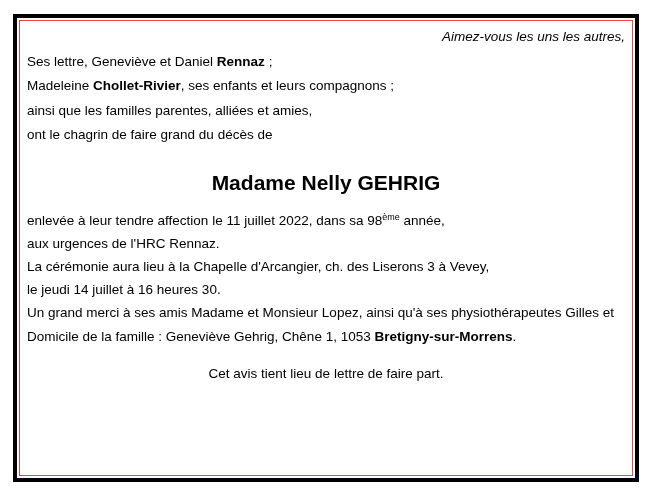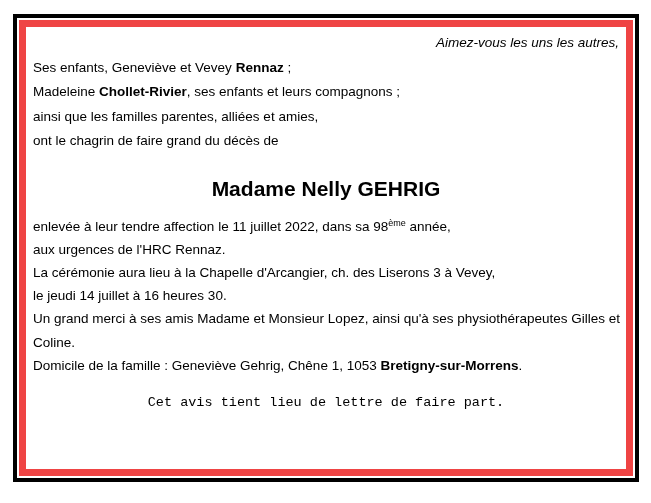--- a/index.html
+++ b/index.html
@@ -24,21 +24,21 @@
     width: 626px;
     height: 468px;
     box-sizing: border-box;
     border: 4px solid #000000;
     padding: 2px;
   }
   .frame-inner {
     box-sizing: border-box;
     width: 100%;
     height: 100%;
-    border: 7px solid #ef4444;
+    border: 1px solid #ef4444;
     padding: 0 7px;
     overflow: hidden;
   }
   .epigraph {
     margin-top: 6px;
     text-align: right;
     font-style: italic;
     font-size: 13.5px;
     line-height: 20px;
   }
@@ -75,51 +75,49 @@
     line-height: 19px;
   }
   .details {
     margin-top: 13px;
   }
   .closing {
     margin-top: 16px;
     text-align: center;
     font-size: 13.5px;
     line-height: 20px;
-    font-family: Liberation Mono, monospace;
   }
 </style>
 </head>
 <body>
 
 <div class="page">
   <div class="frame">
     <div class="frame-inner">
 
       <div class="epigraph">
         <div>Aimez-vous les uns les autres,</div>
       </div>
 
       <div class="intro">
-          <p class="line"><span>Ses enfants, Geneviève et Vevey </span><span class="b">Rennaz</span><span> ;</span></p>
+          <p class="line"><span>Ses lettre, Geneviève et Daniel </span><span class="b">Rennaz</span><span> ;</span></p>
           <p class="line"><span>Madeleine </span><span class="b">Chollet-Rivier</span><span>, ses enfants et leurs compagnons ;</span></p>
           <p class="line"><span>ainsi que les familles parentes, alliées et amies,</span></p>
           <p class="line"><span>ont le chagrin de faire grand du décès de</span></p>
         </div>
 
       <div class="deceased-title">Madame Nelly GEHRIG</div>
 
 
       <div class="details">
           <p class="line"><span>enlevée à leur tendre affection le 11 juillet 2022, dans sa 98</span><sup class="sup">ème</sup><span> année,</span></p>
           <p class="line"><span>aux urgences de l'HRC Rennaz.</span></p>
           <p class="line"><span>La cérémonie aura lieu à la Chapelle d'Arcangier, ch. des Liserons 3 à Vevey,</span></p>
           <p class="line"><span>le jeudi 14 juillet à 16 heures 30.</span></p>
           <p class="line"><span>Un grand merci à ses amis Madame et Monsieur Lopez, ainsi qu'à ses physiothérapeutes Gilles et</span></p>
-          <p class="line"><span>Coline.</span></p>
           <p class="line"><span>Domicile de la famille : Geneviève Gehrig, Chêne 1, 1053 </span><span class="b">Bretigny-sur-Morrens</span><span>.</span></p>
         </div>
 
       <div class="closing">Cet avis tient lieu de lettre de faire part.</div>
 
     </div>
   </div>
 </div>
 
 </body></html>

